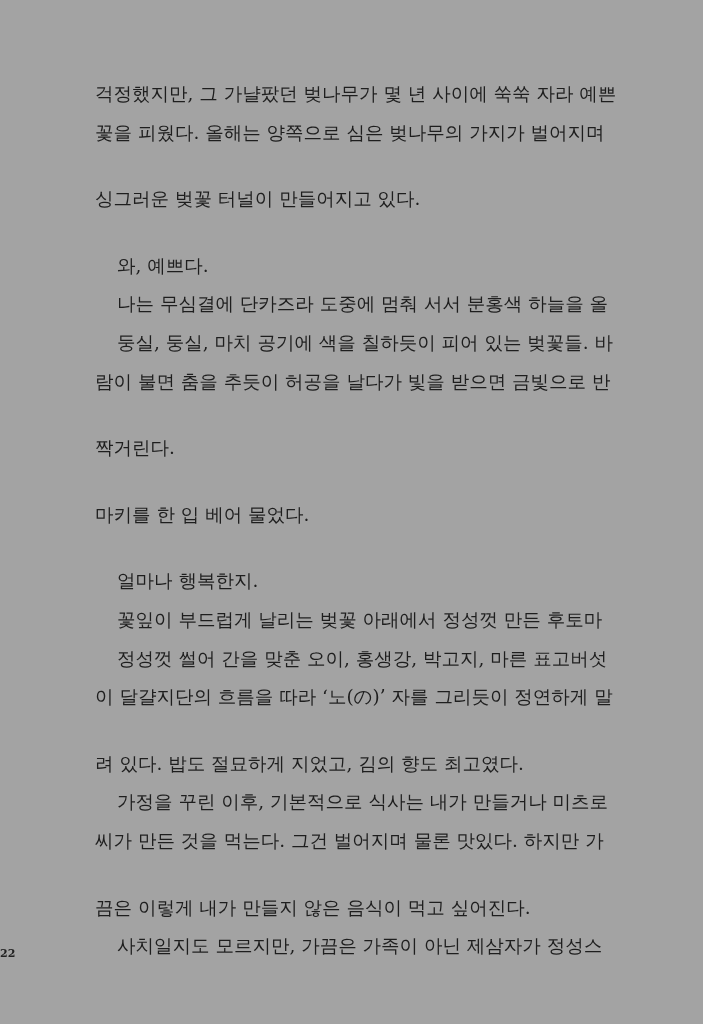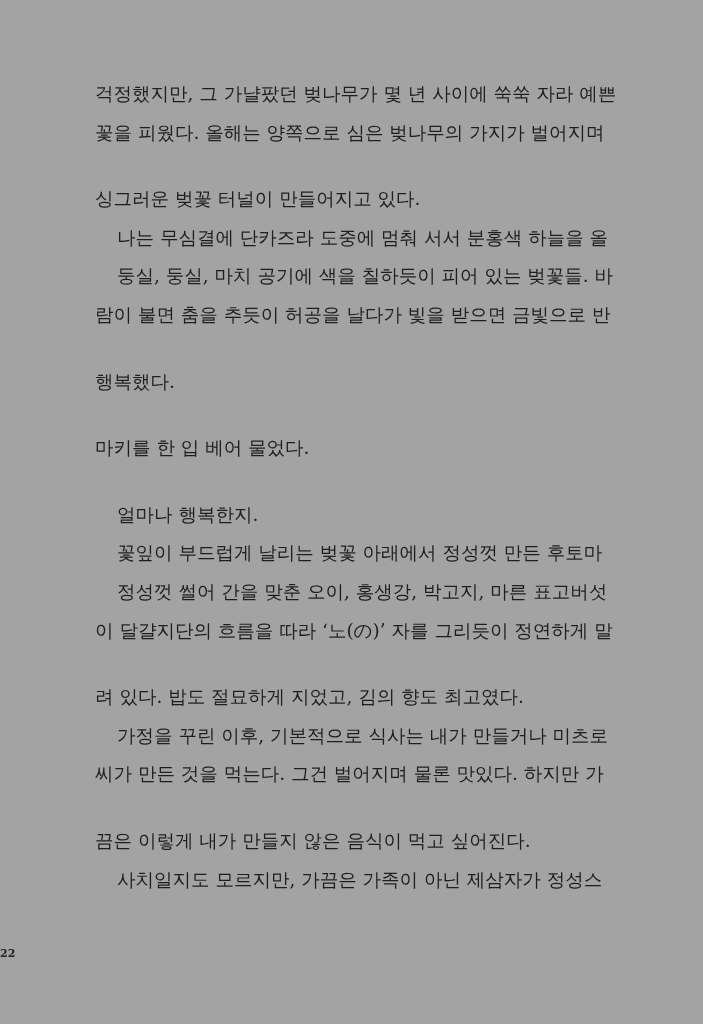--- a/index.html
+++ b/index.html
@@ -61,29 +61,32 @@
 
 <div class="page">
   <div class="body-text">
 
     <div>
       <span class="line">걱정했지만, 그 가냘팠던 벚나무가 몇 년 사이에 쑥쑥 자라 예쁜</span>
       <span class="line">꽃을 피웠다. 올해는 양쪽으로 심은 벚나무의 가지가 벌어지며</span>
       <span class="line last">싱그러운 벚꽃 터널이 만들어지고 있다.</span>
     </div>
 
+    <div>
+      <span class="line indent last">와, 예쁘다.</span>
+    </div>
 
     <div>
       <span class="line indent">나는 무심결에 단카즈라 도중에 멈춰 서서 분홍색 하늘을 올</span>
     </div>
 
     <div>
       <span class="line indent">둥실, 둥실, 마치 공기에 색을 칠하듯이 피어 있는 벚꽃들. 바</span>
       <span class="line">람이 불면 춤을 추듯이 허공을 날다가 빛을 받으면 금빛으로 반</span>
-      <span class="line last">행복했다.</span>
+      <span class="line last">짝거린다.</span>
     </div>
 
     <div>
       <span class="line last">마키를 한 입 베어 물었다.</span>
     </div>
 
     <div>
       <span class="line indent last">얼마나 행복한지.</span>
     </div>
 

